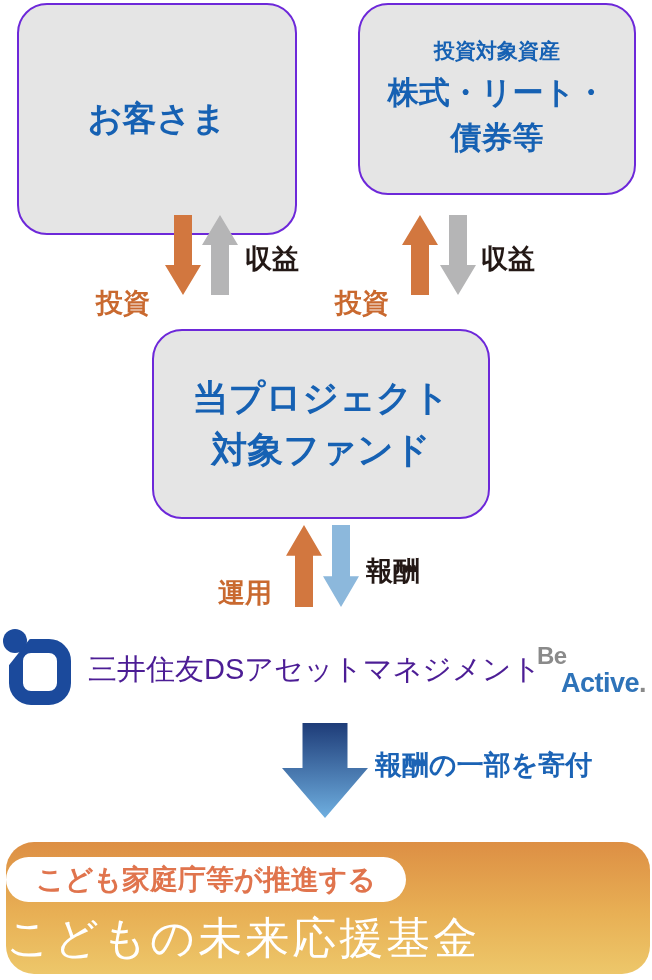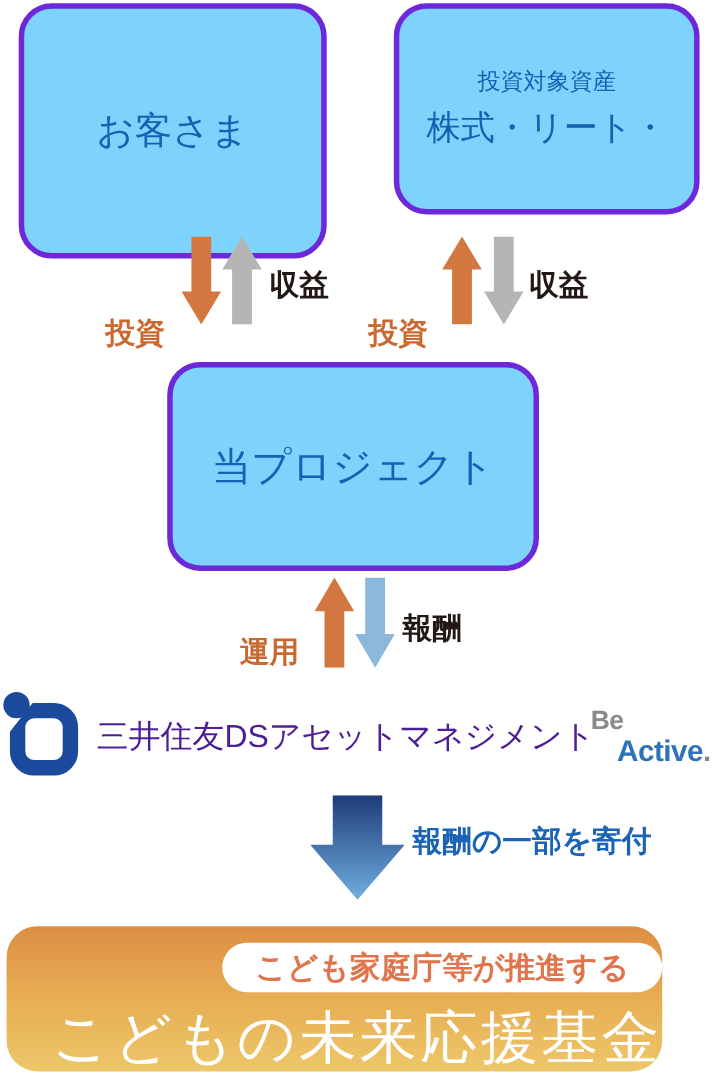--- a/index.html
+++ b/index.html
@@ -3,23 +3,23 @@
 <meta charset="utf-8">
 <style>
   html,body{margin:0;padding:0;background:#fff;}
   .stage{
     position:relative;width:652px;height:980px;background:#ffffff;overflow:hidden;
     font-family:"Liberation Sans","DejaVu Sans",sans-serif;
   }
   .abs{position:absolute;}
   
   .bluebox{
-    position:absolute;border:5px solid #6d28d9;border-radius:30px;background:#7dd3fc;
+    position:absolute;border:2px solid #6d28d9;border-radius:30px;background:#e5e5e5;
     display:flex;flex-direction:column;align-items:center;justify-content:center;
-    color:#1661b3;font-weight:400;text-align:center;box-sizing:border-box;
+    color:#1661b3;font-weight:700;text-align:center;box-sizing:border-box;
   }
   #box-customer{left:17px;top:3px;width:280px;height:232px;font-size:34px;}
   #box-assets{left:358px;top:3px;width:278px;height:192px;}
   #box-assets .subtitle{font-size:21px;margin-bottom:6px;}
   #box-assets .big{font-size:31px;line-height:1.45;text-align:center;}
   #box-fund{left:152px;top:329px;width:338px;height:190px;font-size:36px;line-height:1.45;}
   
   .arr{position:absolute;width:36px;height:80px;}
   .arr svg{display:block;width:100%;height:100%;}
   .c-orange{color:#d2773f;}
@@ -38,44 +38,45 @@
   #be-active .be{display:block;font-size:24px;font-weight:800;color:#8a8a8a;letter-spacing:-0.5px;}
   #be-active .active-line{display:block;margin-top:2px;font-size:27px;font-weight:800;letter-spacing:-0.5px;}
   #be-active .active{color:#2e73b9;margin-left:24px;}
   #be-active .dot{color:#8a8a8a;}
   
   #big-arrow{left:282px;top:723px;width:86px;height:95px;}
   #big-arrow svg{display:block;width:100%;height:100%;}
   #donation-label{left:375px;top:747px;font-size:27px;font-weight:700;color:#1b63b5;white-space:nowrap;}
   
   #charity-box{
-    position:absolute;left:6px;top:842px;width:596px;height:132px;border-radius:28px;
+    position:absolute;left:6px;top:842px;width:644px;height:132px;border-radius:28px;
     background:linear-gradient(180deg,#dd8f44 0%,#e8b055 55%,#edc76a 100%);
-    display:flex;flex-direction:column;align-items:flex-end;box-sizing:border-box;padding-top:15px;
+    display:flex;flex-direction:column;align-items:flex-start;box-sizing:border-box;padding-top:15px;
   }
   #charity-badge{
     height:45px;line-height:45px;background:#ffffff;border-radius:23px;padding:0 30px;
     font-size:28px;font-weight:700;color:#e0744d;white-space:nowrap;
   }
   #charity-title{
-    margin-top:7px;font-size:52px;font-weight:500;color:#ffffff;letter-spacing:3px;white-space:nowrap;
+    margin-top:7px;font-size:44px;font-weight:500;color:#ffffff;letter-spacing:3px;white-space:nowrap;
   }
 </style>
 </head>
 <body>
 
 <div class="stage">
 
   <div class="bluebox" id="box-customer">
     <span>お客さま</span>
   </div>
 
   <div class="bluebox" id="box-assets">
     <span class="subtitle">投資対象資産</span>
     <span class="big">株式・リート・</span>
+    <span class="big">債券等</span>
   </div>
 
   <span class="flow-label t-orange" style="left:96px;top:241px;">投資</span>
   <span class="arr c-orange" style="left:165px;top:215px;">
     <svg viewBox="0 0 34 80" preserveAspectRatio="none">
         <path fill="currentColor" d="M8.5 0 H25.5 V50 H34 L17 80 L0 50 H8.5 Z"></path>
       </svg>
   </span>
   <span class="arr c-gray" style="left:202px;top:215px;">
     <svg viewBox="0 0 34 80" preserveAspectRatio="none">
@@ -92,20 +93,21 @@
   </span>
   <span class="arr c-gray" style="left:440px;top:215px;">
     <svg viewBox="0 0 34 80" preserveAspectRatio="none">
         <path fill="currentColor" d="M8.5 0 H25.5 V50 H34 L17 80 L0 50 H8.5 Z"></path>
       </svg>
   </span>
   <span class="flow-label t-dark" style="left:481px;top:241px;">収益</span>
 
   <div class="bluebox" id="box-fund">
     <span>当プロジェクト</span>
+    <span>対象ファンド</span>
   </div>
 
   <span class="flow-label t-orange" style="left:218px;top:531px;">運用</span>
   <span class="arr c-orange" style="left:286px;top:525px;height:82px;">
     <svg viewBox="0 0 34 80" preserveAspectRatio="none">
         <path fill="currentColor" d="M8.5 80 V30 H0 L17 0 L34 30 H25.5 V80 Z"></path>
       </svg>
   </span>
   <span class="arr c-lblue" style="left:323px;top:525px;height:82px;">
     <svg viewBox="0 0 34 80" preserveAspectRatio="none">

